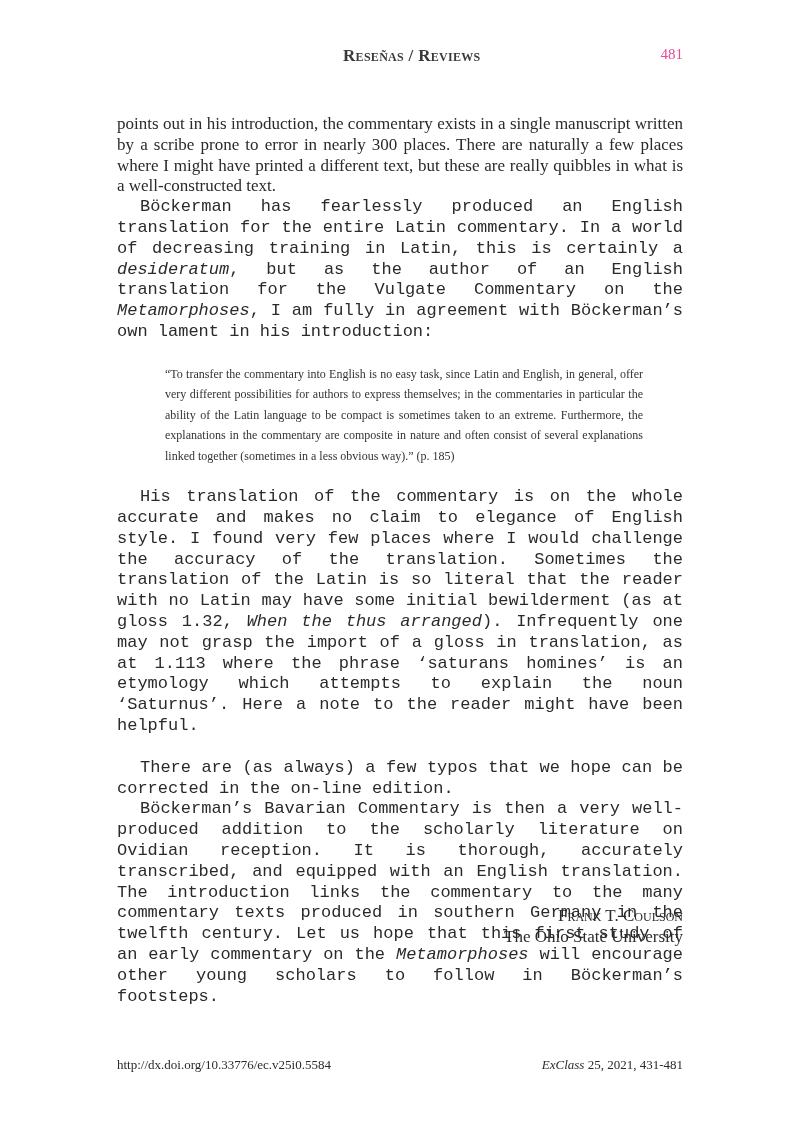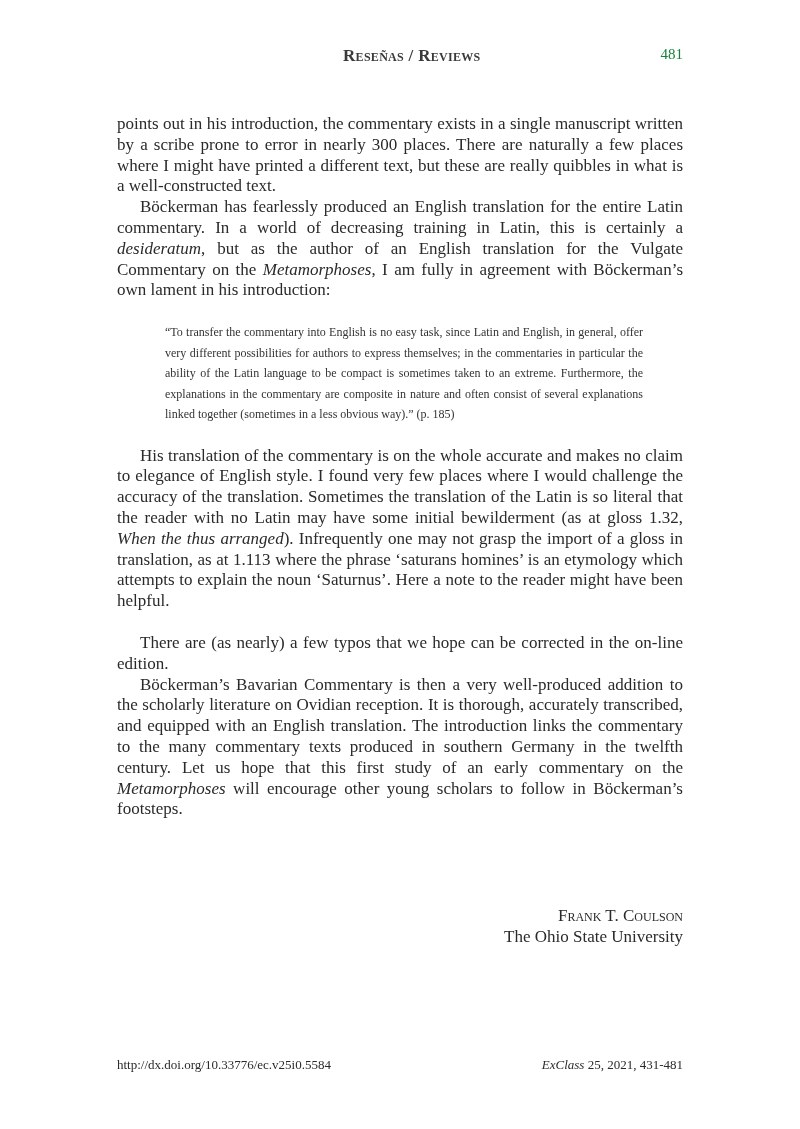--- a/index.html
+++ b/index.html
@@ -9,28 +9,28 @@
       color: #2a2a2a;
     }
     .header {
       position: absolute; top: 46px; left: 117px; width: 566px; height: 22px;
     }
     .running-head {
       position: absolute; left: 226px; top: 0;
       font-size: 17px; font-variant: small-caps; letter-spacing: 0.3px; color: #3a3a3a; font-weight: bold;
     }
     .page-num {
-      position: absolute; right: 0; top: 0; font-size: 15px; color: #15803d; margin-left: 15px;
+      position: absolute; right: 0; top: 0; font-size: 15px; color: #ec4899; margin-left: 15px;
     }
     .main {
       position: absolute; top: 114px; left: 117px; width: 566px;
       font-size: 17px; line-height: 20.8px; text-align: justify;
     }
     .main p { margin: 0; }
-    .indent { text-indent: 23px; }
+    .indent { text-indent: 23px; font-family: Liberation Mono, monospace; }
     .blockquote {
       margin: 21px 40px 21px 48px !important;
       font-size: 12px; line-height: 20.5px; text-align: justify; color: #333;
     }
     .gap { height: 21px; }
     .signature {
       position: absolute; top: 906px; right: 117px; text-align: right;
       font-size: 17px; line-height: 20.8px;
     }
     .sig-name { font-variant: small-caps; }
@@ -49,21 +49,21 @@
   <span class="running-head">Reseñas / Reviews</span>
   <span class="page-num">481</span>
 </div>
 
 <div class="main">
   <p>points out in his introduction, the commentary exists in a single manuscript written by a scribe prone to error in nearly 300 places. There are naturally a few places where I might have printed a different text, but these are really quibbles in what is a well-constructed text.</p>
   <p class="indent"><span>Böckerman has fearlessly produced an English translation for the entire Latin commentary. In a world of decreasing training in Latin, this is certainly a </span><i>desideratum</i><span>, but as the author of an English translation for the Vulgate Commentary on the </span><i>Metamorphoses</i><span>, I am fully in agreement with Böckerman’s own lament in his introduction:</span></p>
   <p class="blockquote">“To transfer the commentary into English is no easy task, since Latin and English, in general, offer very different possibilities for authors to express themselves; in the commentaries in particular the ability of the Latin language to be compact is sometimes taken to an extreme. Furthermore, the explanations in the commentary are composite in nature and often consist of several explanations linked together (sometimes in a less obvious way).” (p. 185)</p>
   <p class="indent"><span>His translation of the commentary is on the whole accurate and makes no claim to elegance of English style. I found very few places where I would challenge the accuracy of the translation. Sometimes the translation of the Latin is so literal that the reader with no Latin may have some initial bewilderment (as at gloss 1.32, </span><i>When the thus arranged</i><span>). Infrequently one may not grasp the import of a gloss in translation, as at 1.113 where the phrase ‘saturans homines’ is an etymology which attempts to explain the noun ‘Saturnus’. Here a note to the reader might have been helpful.</span></p>
   <div class="gap"></div>
-  <p class="indent">There are (as nearly) a few typos that we hope can be corrected in the on-line edition.</p>
+  <p class="indent">There are (as always) a few typos that we hope can be corrected in the on-line edition.</p>
   <p class="indent"><span>Böckerman’s Bavarian Commentary is then a very well-produced addition to the scholarly literature on Ovidian reception. It is thorough, accurately transcribed, and equipped with an English translation. The introduction links the commentary to the many commentary texts produced in southern Germany in the twelfth century. Let us hope that this first study of an early commentary on the </span><i>Metamorphoses</i><span> will encourage other young scholars to follow in Böckerman’s footsteps.</span></p>
 </div>
 
 <div class="signature">
   <div class="sig-name">Frank T. Coulson</div>
   <div>The Ohio State University</div>
 </div>
 
 <div class="footer">
   <span class="doi">http://dx.doi.org/10.33776/ec.v25i0.5584</span>

